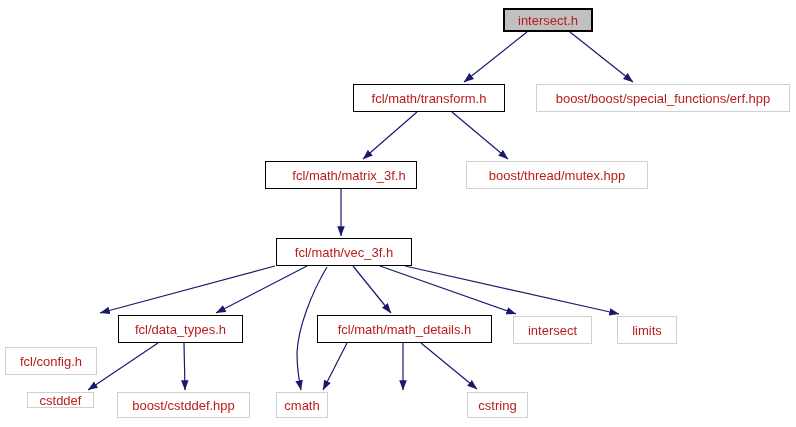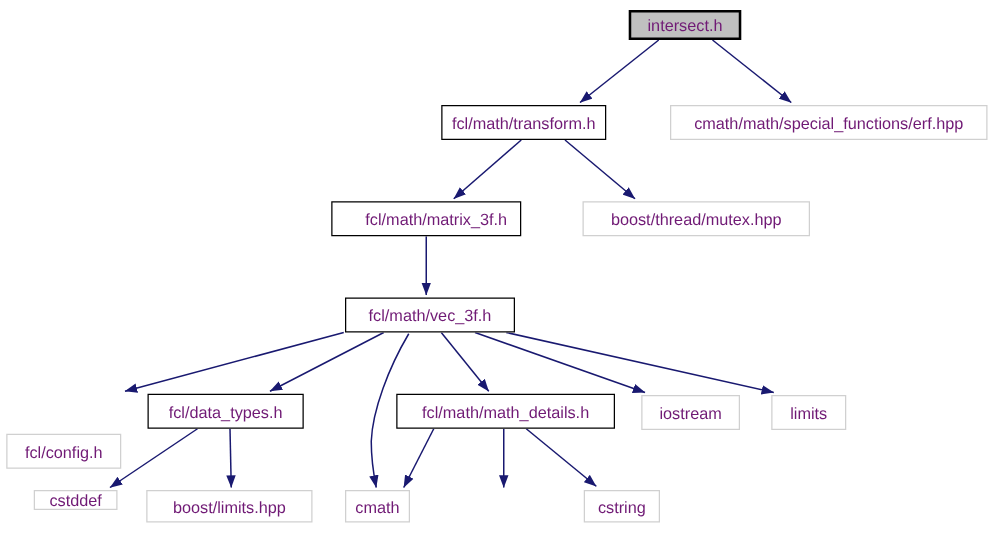--- a/index.html
+++ b/index.html
@@ -18,21 +18,21 @@
   .edge{
     fill:none;
     stroke:#191970;
     stroke-width:1.2;
   }
   .node{
     position:absolute;
     box-sizing:border-box;
     background:#ffffff;
     border:1px solid #d0d0d0;
-    color:#701a75;
+    color:#b91c1c;
     font-size:13px;
     display:flex;
     align-items:center;
     justify-content:center;
     white-space:nowrap;
     text-align:center;
   }
   .node.linked{
     border:1.5px solid #000000;
   }
@@ -64,28 +64,28 @@
     <line class="edge" x1="380" y1="266" x2="516" y2="314" marker-end="url(#arw)"></line>
     <line class="edge" x1="405" y1="266" x2="619" y2="314" marker-end="url(#arw)"></line>
     <line class="edge" x1="158" y1="343" x2="88" y2="390" marker-end="url(#arw)"></line>
     <line class="edge" x1="184" y1="343" x2="185" y2="390" marker-end="url(#arw)"></line>
     <line class="edge" x1="347" y1="343" x2="323" y2="390" marker-end="url(#arw)"></line>
     <line class="edge" x1="403" y1="343" x2="403" y2="390" marker-end="url(#arw)"></line>
     <line class="edge" x1="421" y1="343" x2="477" y2="389" marker-end="url(#arw)"></line>
   </svg>
 
   <div class="node root" style="left:503px; top:8px;   width:90px;  height:24px;">intersect.h</div>
-  <div class="node linked" style="left:353px; top:84px;  width:132px; height:28px;">fcl/math/transform.h</div>
-  <div class="node" style="left:536px; top:84px; width:254px; height:28px;">cmath/math/special_functions/erf.hpp</div>
+  <div class="node linked" style="left:353px; top:84px;  width:152px; height:28px;">fcl/math/transform.h</div>
+  <div class="node" style="left:536px; top:84px; width:254px; height:28px;">boost/boost/special_functions/erf.hpp</div>
   <div class="node linked" style="left:265px; top:161px; width:152px; height:28px;padding-left:16px;">fcl/math/matrix_3f.h</div>
   <div class="node" style="left:438px; top:161px; width:182px; height:28px;margin-left:28px;">boost/thread/mutex.hpp</div>
   <div class="node linked" style="left:276px; top:238px; width:136px; height:28px;">fcl/math/vec_3f.h</div>
   <div class="node" style="left:5px;   top:315px; width:92px;  height:28px;margin-top:32px;">fcl/config.h</div>
   <div class="node linked" style="left:118px; top:315px; width:125px; height:28px;">fcl/data_types.h</div>
   <div class="node linked" style="left:317px; top:315px; width:175px; height:28px;">fcl/math/math_details.h</div>
-  <div class="node" style="left:513px; top:316px; width:79px;  height:28px;">iostream</div>
+  <div class="node" style="left:513px; top:316px; width:79px;  height:28px;">intersect</div>
   <div class="node" style="left:617px; top:316px; width:60px;  height:28px;">limits</div>
   <div class="node" style="left:27px;  top:392px; width:67px;  height:16px;">cstddef</div>
-  <div class="node" style="left:117px; top:392px; width:133px; height:26px;">boost/limits.hpp</div>
+  <div class="node" style="left:117px; top:392px; width:133px; height:26px;">boost/cstddef.hpp</div>
   <div class="node" style="left:276px; top:392px; width:52px;  height:26px;">cmath</div>
   <div class="node" style="left:467px; top:392px; width:61px;  height:26px;">cstring</div>
 
 </div>
 
 </body></html>

